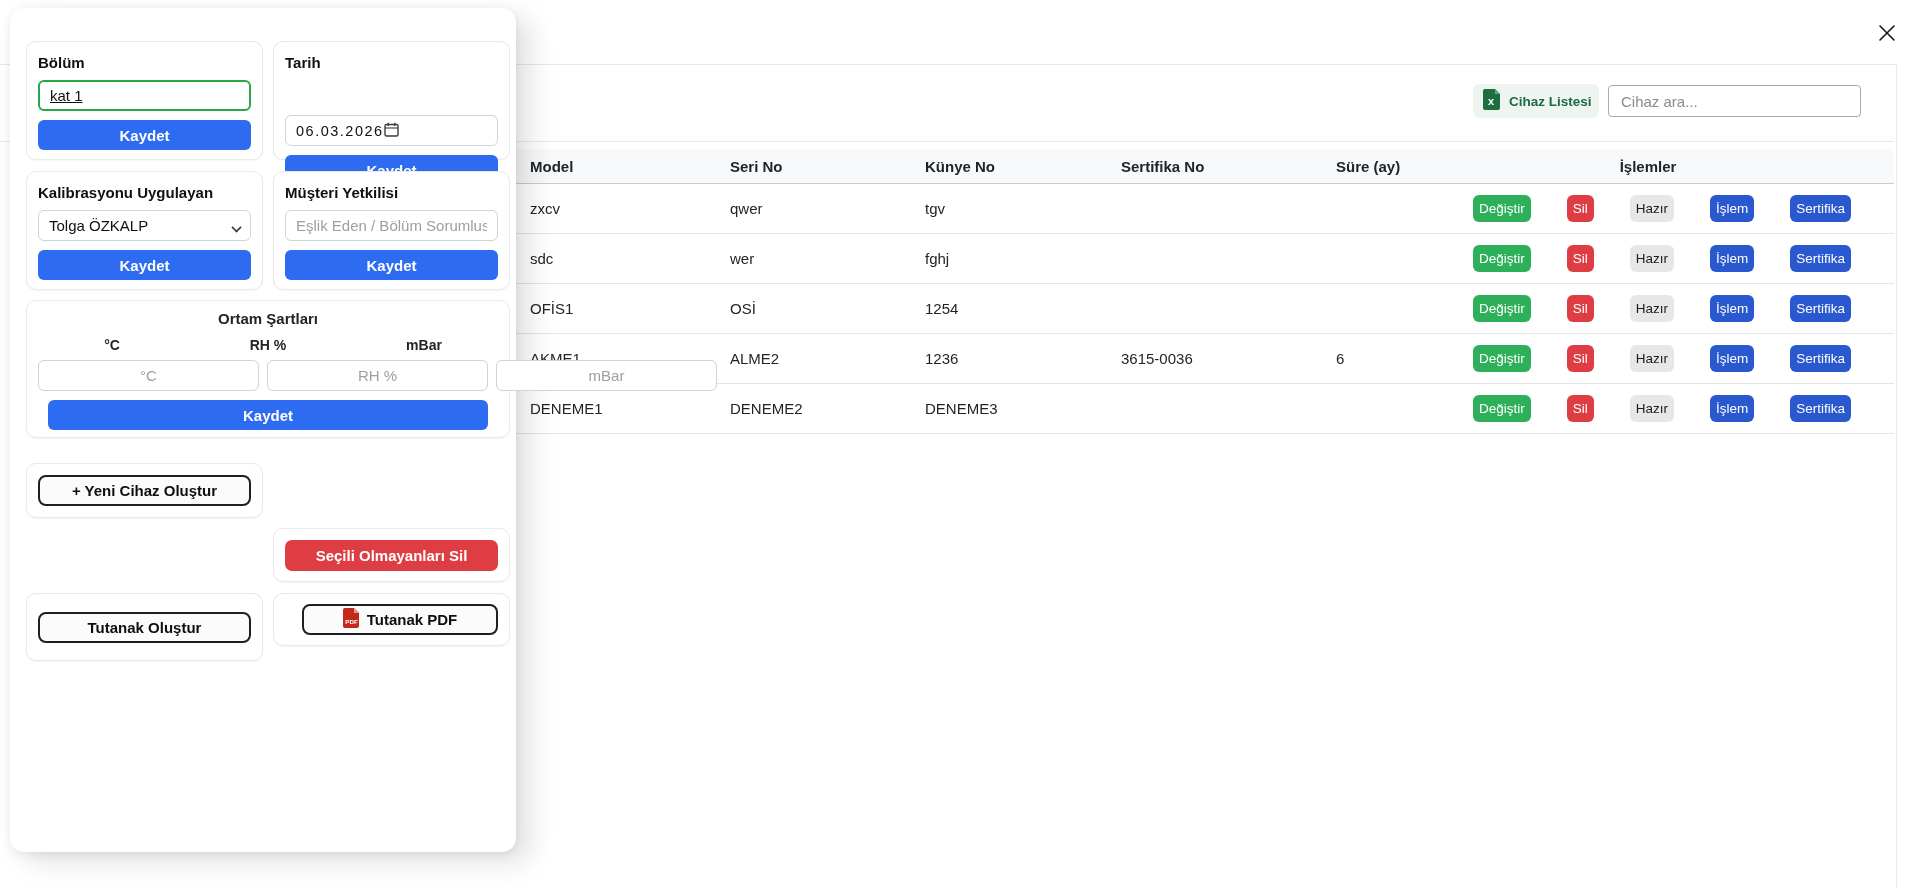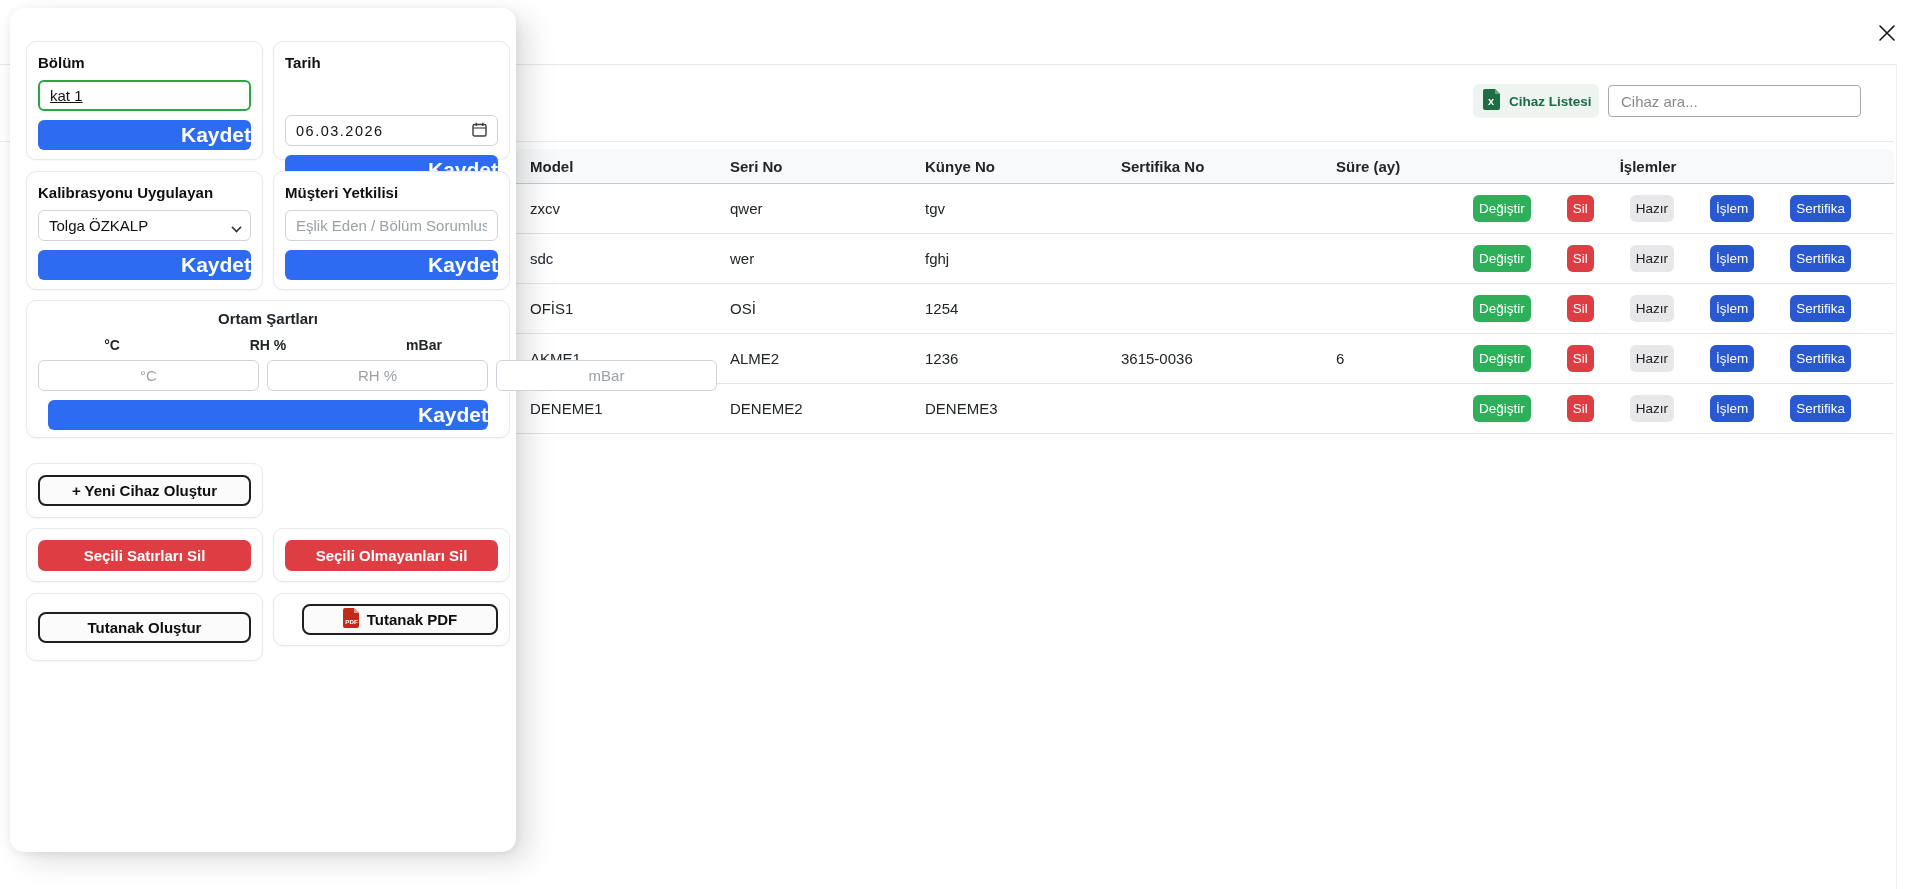--- a/index.html
+++ b/index.html
@@ -55,23 +55,23 @@
   .card { position:absolute; background:#fff; border:1px solid #e9e9e9; border-radius:10px;
     box-shadow:0 1px 2px rgba(0,0,0,.04); padding:12px 11px; }
   .card .card-label { display:block; font-size:15px; font-weight:700; color:#101010; margin-bottom:9px;
     white-space:nowrap; overflow:hidden; }
   .fld { width:100%; height:31px; border:1px solid #ced4da; border-radius:6px;
     padding:0 10px; font-size:15px; font-family:inherit; color:#111; background:#fff; }
   .fld::placeholder { color:#9aa0a6; }
   .fld-valid { border:2px solid var(--valid_input_green,#28a745);text-decoration:underline; }
   .btn-save { display:block; width:100%; height:30px; margin-top:9px;
     background:var(--primary_blue,#2d6cf0); color:#fff; border:none; border-radius:6px;
-    font-size:21px; font-weight:700; font-family:inherit; cursor:pointer;text-align:right; }
-
-  .date-fld { display:flex; align-items:center; justify-content:space-between; cursor:pointer;margin-top:44px; }
+    font-size:15px; font-weight:700; font-family:inherit; cursor:pointer; }
+
+  .date-fld { display:flex; align-items:center; cursor:pointer;margin-top:44px; }
   .date-fld .date-text { letter-spacing:1.5px; font-size:14.5px; }
 
   .select-fld { position:relative; display:flex; align-items:center; cursor:pointer; }
   .select-fld .chev { position:absolute; right:9px; top:12px; width:9px; height:9px;
     border-right:2px solid #333; border-bottom:2px solid #333; transform:rotate(45deg) scale(.8); }
 
   #card-bolum   { left:16px;  top:33px;  width:237px; height:119px; }
   #card-tarih   { left:263px; top:33px;  width:237px; height:119px; }
   #card-kalib   { left:16px;  top:163px; width:237px; height:119px; }
   #card-musteri { left:263px; top:163px; width:237px; height:119px; }
@@ -298,23 +298,20 @@
       <input class="fld" type="text" placeholder="°C" style="">
       <input class="fld" type="text" placeholder="RH %" style="">
       <input class="fld" type="text" placeholder="mBar" style="">
     </div>
     <button class="btn-save">Kaydet</button>
   </div>
 
   <div class="card btn-card" id="card-yeni">
     <button class="btn-outline">+ Yeni Cihaz Oluştur</button>
   </div>
-  <div class="card btn-card" id="card-silsel">
-    <button class="btn-red">Seçili Satırları Sil</button>
-  </div>
   <div class="card btn-card" id="card-silnon">
     <button class="btn-red">Seçili Olmayanları Sil</button>
   </div>
   <div class="card btn-card" id="card-tutanak">
     <button class="btn-outline">Tutanak Oluştur</button>
   </div>
   <div class="card btn-card" id="card-pdf">
     <button class="btn-outline">
       <span>
         <svg width="17" height="20" viewBox="0 0 17 20">

